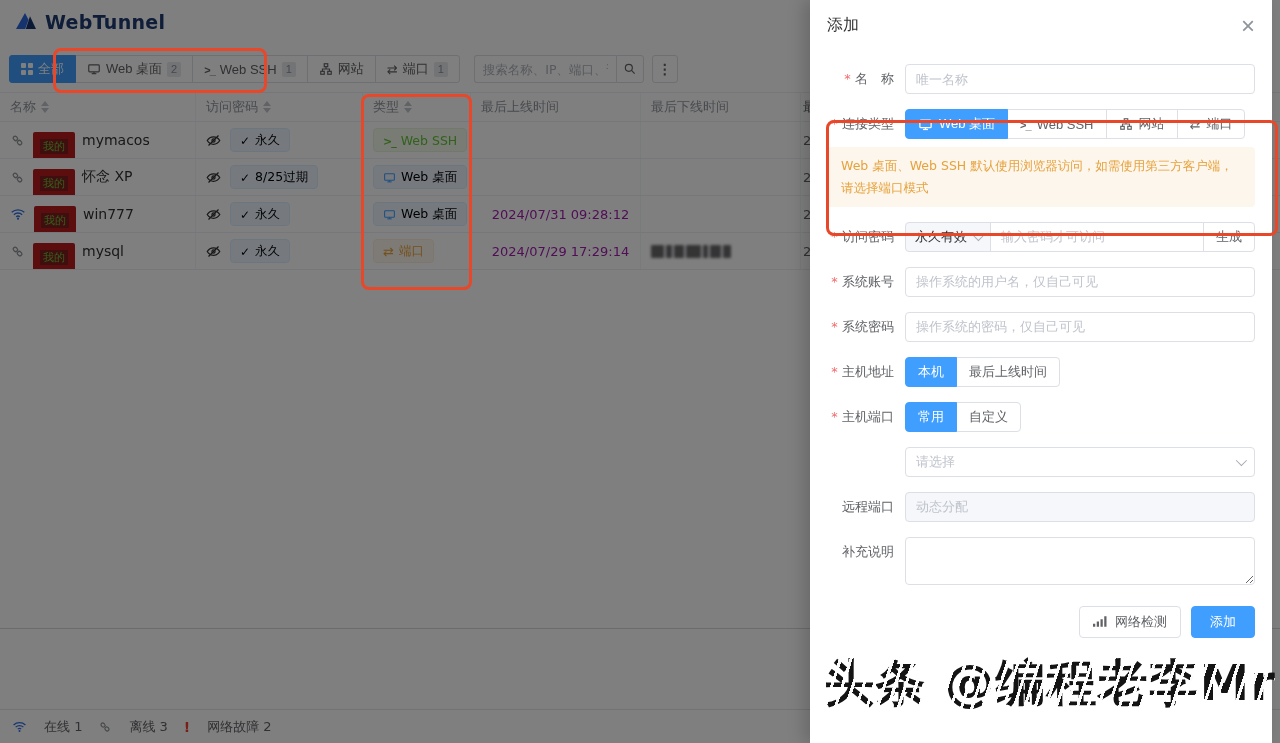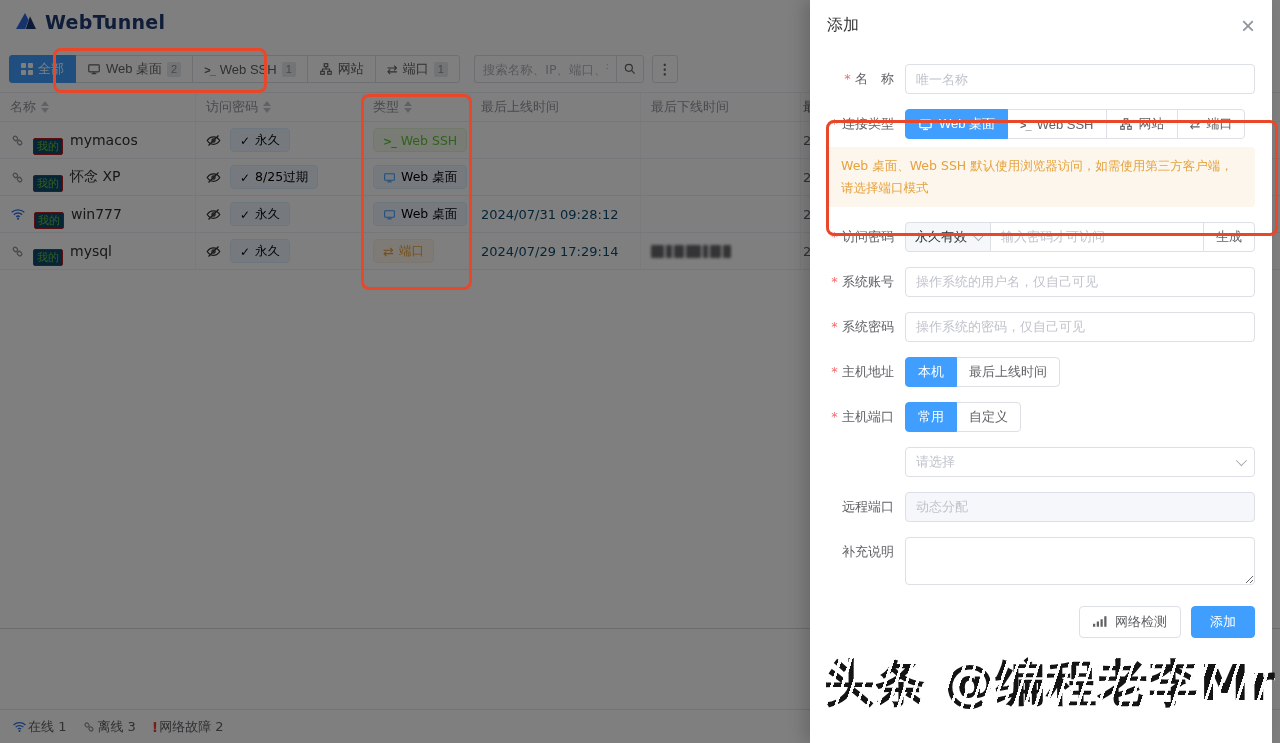--- a/index.html
+++ b/index.html
@@ -40,39 +40,39 @@
   .thead { height:30px; color:#8f949c; border-top:1px solid #ebeef5; border-bottom:1px solid #ebeef5; }
   .tbody-row { height:37px; border-bottom:1px solid #ebeef5; color:#303133; }
   .tcell { display:flex; align-items:center; height:100%; padding-left:10px; border-right:1px solid #f2f4f7; overflow:hidden; }
   .tcell.noborder { border-right:none; }
   .tcell.extra { padding-left:2px; color:#606266; }
   .sort { display:inline-flex; flex-direction:column; gap:2px; margin-left:5px; }
   .sort i { display:block; width:0; height:0; border-left:4px solid transparent; border-right:4px solid transparent; }
   .sort .up { border-bottom:5px solid #c0c4cc; }
   .sort .down { border-top:5px solid #c0c4cc; }
   .row-name { font-size:14px; margin-left:7px; }
-  .mini-badge { margin-left:8px; font-size:11px; color:#67c23a; background:#0c4a6e; border:1px solid #b91c1c;
+  .mini-badge { margin-left:8px; font-size:11px; color:#67c23a; background:#7f1d1d; border:7px solid #b91c1c;
                 border-radius:2px; padding:1px 3px; line-height:13px;margin-top:12px; }
   .tag { display:inline-flex; align-items:center; gap:5px; height:24px; padding:0 9px; border-radius:4px;
          font-size:12.5px; border:1px solid transparent; white-space:nowrap; }
   .tag-blue   { background:#ecf5ff; border-color:#d9ecff; color:#000000; }
   .tag-green  { background:#f0f9eb; border-color:#e1f3d8; color:#67c23a; }
   .tag-orange { background:#fdf6ec; border-color:#faecd8; color:#e6a23c; }
   .chk::before { content:"✓"; font-size:12px; }
   .term-g::before { content:">_"; font-size:11px; font-weight:bold; letter-spacing:-1px; }
   .swap-g::before { content:"⇄"; font-size:13px; }
   .eye { margin-right:9px; display:flex; }
-  .time-cell { color:#0c4a6e; }
+  .time-cell { color:#a21caf;justify-content:center; }
   .masked { display:inline-flex; gap:2px; filter:blur(1.6px); opacity:.85; }
   .masked b { display:block; height:13px; background:#4e4e52; border-radius:1px; }
 
   .content-hline { position:absolute; left:0; top:628px; width:100%; border-top:1px solid #d8d8d8; }
   .statusbar { position:absolute; left:0; bottom:0; width:100%; height:34px; background:#fff; border-top:1px solid #e4e7ed;
                display:flex; align-items:center; gap:16px; padding-left:12px; font-size:13px; color:#606266; }
-  .sbar-item { display:inline-flex; align-items:center; gap:1px; }
+  .sbar-item { display:inline-flex; align-items:center; gap:17px; }
   .excl { color:#f0402e; font-weight:bold; font-size:14px; }
   .excl::before { content:"!"; }
 
   
   .mask { position:absolute; inset:0; background:rgba(0,0,0,.5); z-index:5; }
 
   
   .drawer { position:absolute; top:0; right:8px; width:462px; height:100%; background:#fff; z-index:10;
             box-shadow:-6px 0 16px rgba(0,0,0,.18); padding:15px 17px; }
   .drawer-head { display:flex; justify-content:space-between; align-items:center; margin-bottom:28px; }

